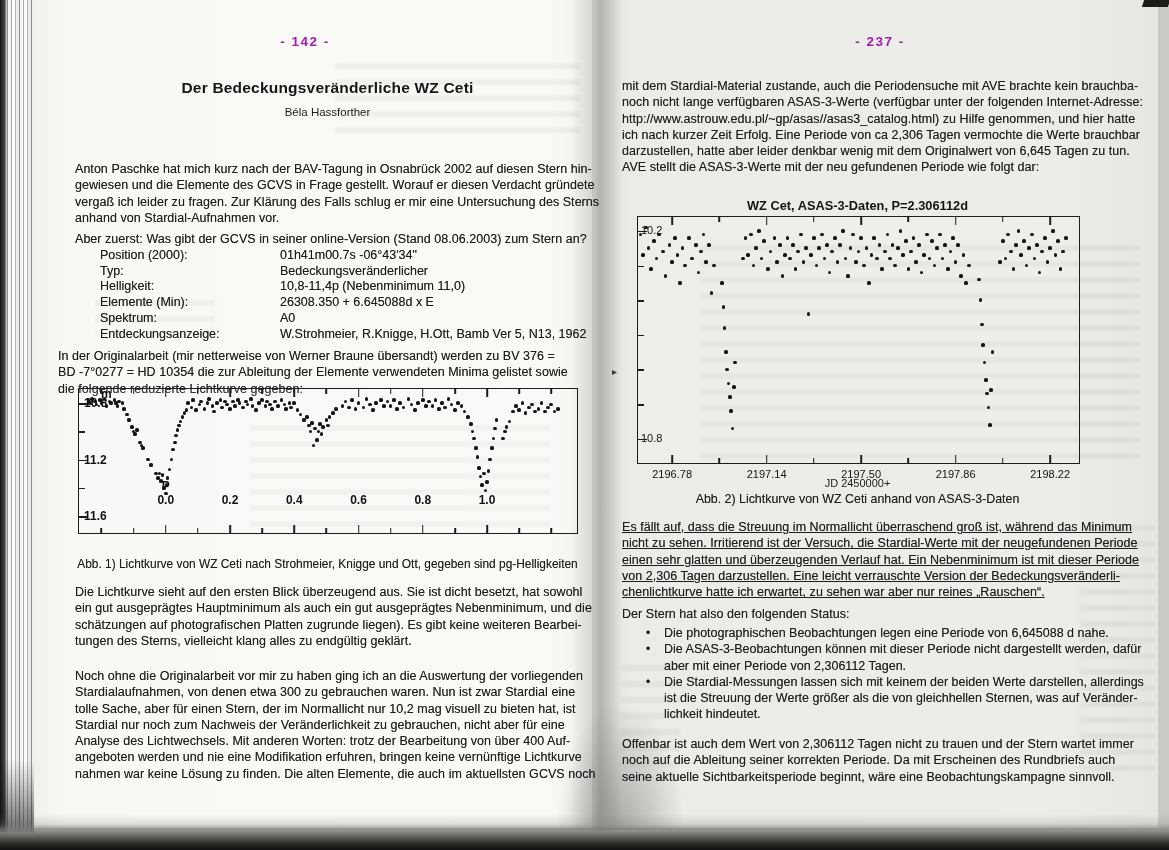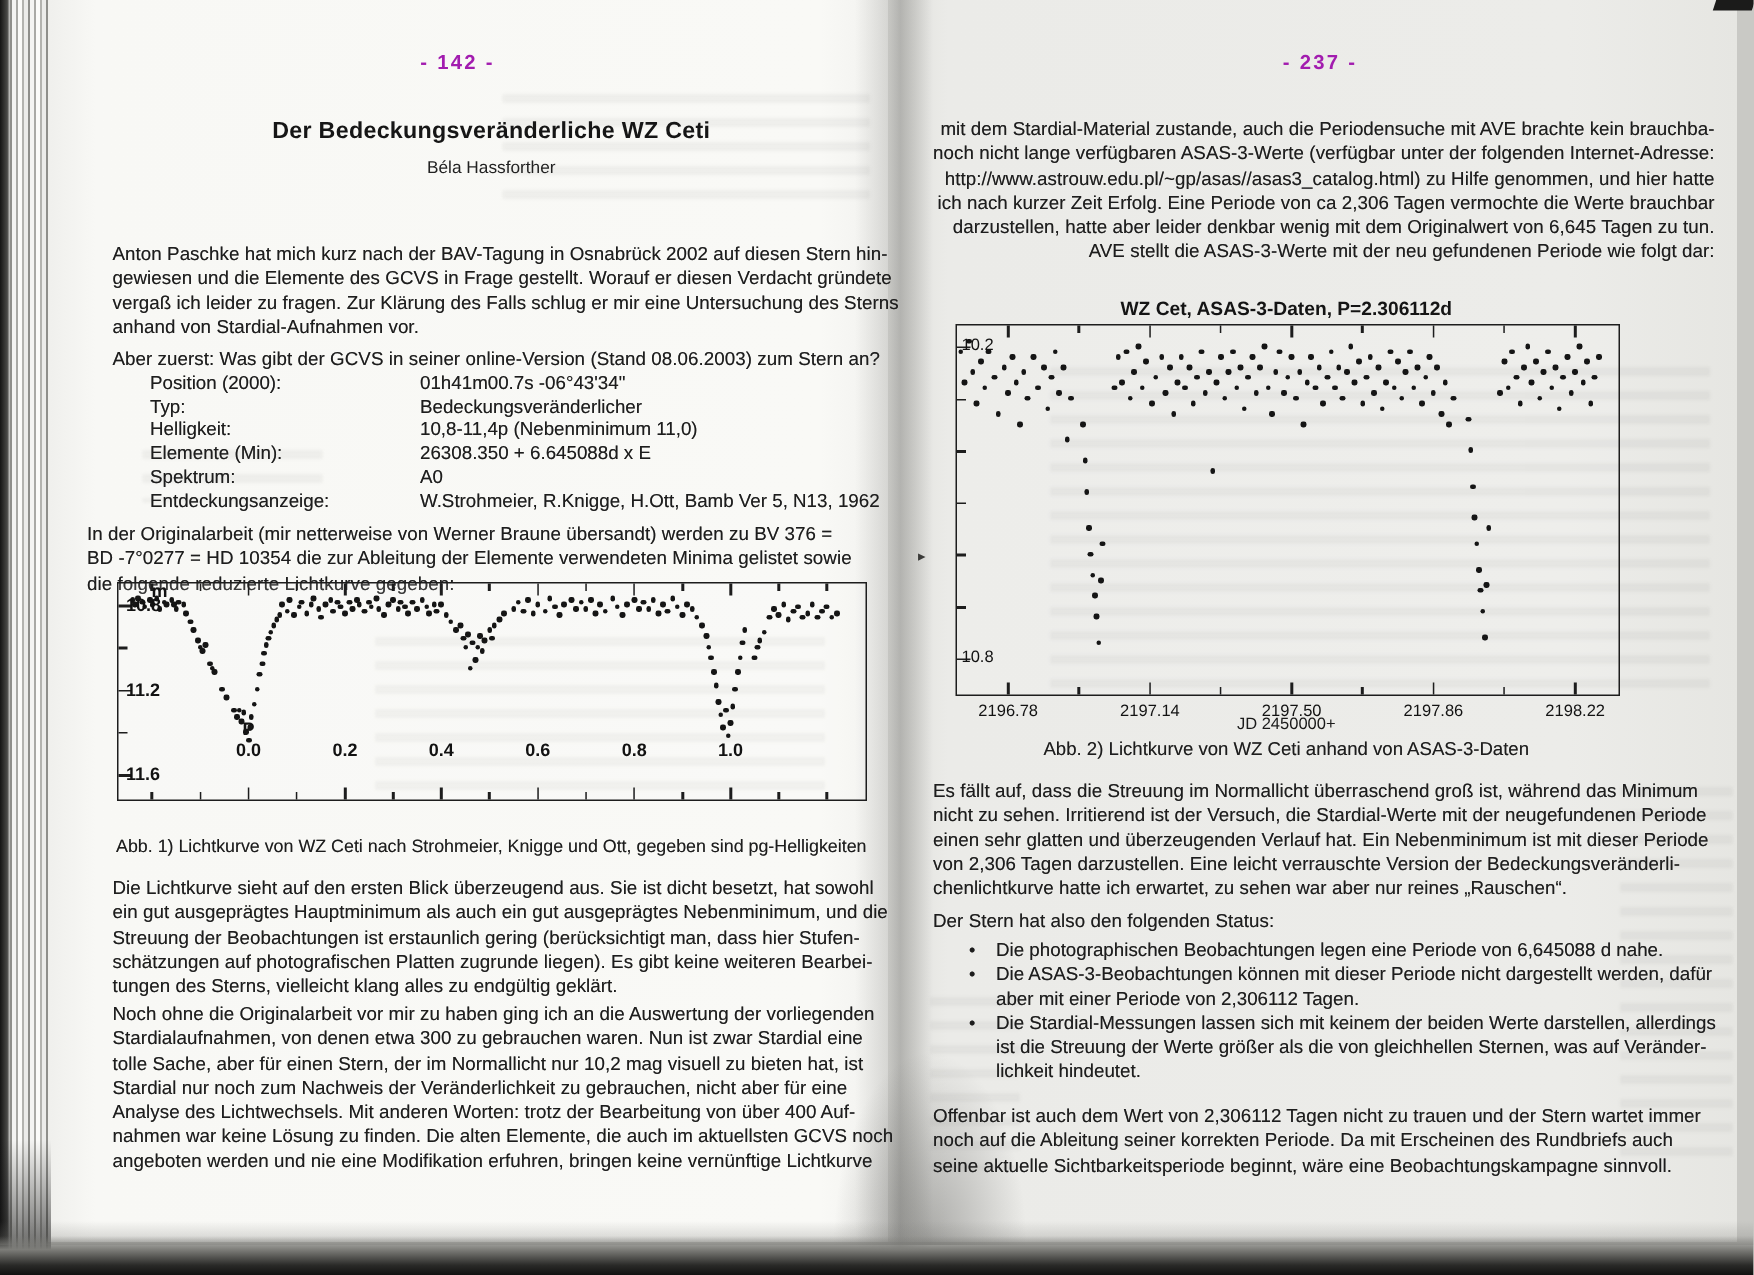--- a/index.html
+++ b/index.html
@@ -358,38 +358,37 @@
     <span class="xlab" style="left: 408.039px;">1.0</span>
     <span class="ylab" style="top: 7.11765px;">10.8</span>
     <span class="ylab" style="top: 63.5882px;">11.2</span>
     <span class="ylab" style="top: 120.059px;">11.6</span>
   </div>
 <div class="caption" style="left:75px;top:557px;width:505px;">Abb. 1) Lichtkurve von WZ Ceti nach Strohmeier, Knigge und Ott, gegeben sind pg-Helligkeiten</div>
 
 <div class="para" style="left:75px;top:584px;">
     <div class="line">Die Lichtkurve sieht auf den ersten Blick überzeugend aus. Sie ist dicht besetzt, hat sowohl</div>
     <div class="line">ein gut ausgeprägtes Hauptminimum als auch ein gut ausgeprägtes Nebenminimum, und die</div>
-    <div class="line">Streuung der Beobachtungen ist erstaunlich gering (berücksichtigt man, dass hier Stufen-</div>
     <div class="line">schätzungen auf photografischen Platten zugrunde liegen). Es gibt keine weiteren Bearbei-</div>
     <div class="line">tungen des Sterns, vielleicht klang alles zu endgültig geklärt.</div>
   </div>
 
 <div class="para" style="left:75px;top:668px;">
     <div class="line">Noch ohne die Originalarbeit vor mir zu haben ging ich an die Auswertung der vorliegenden</div>
     <div class="line">Stardialaufnahmen, von denen etwa 300 zu gebrauchen waren. Nun ist zwar Stardial eine</div>
     <div class="line">tolle Sache, aber für einen Stern, der im Normallicht nur 10,2 mag visuell zu bieten hat, ist</div>
     <div class="line">Stardial nur noch zum Nachweis der Veränderlichkeit zu gebrauchen, nicht aber für eine</div>
     <div class="line">Analyse des Lichtwechsels. Mit anderen Worten: trotz der Bearbeitung von über 400 Auf-</div>
+    <div class="line">angeboten werden und nie eine Modifikation erfuhren, bringen keine vernünftige Lichtkurve</div>
     <div class="line">nahmen war keine Lösung zu finden. Die alten Elemente, die auch im aktuellsten GCVS noch</div>
-    <div class="line">angeboten werden und nie eine Modifikation erfuhren, bringen keine vernünftige Lichtkurve</div>
   </div>
 
 <div class="pagenum" style="left:745px;top:34px;width:270px;text-align:center;">- 237 -</div>
 
-<div class="para" style="left:622px;top:78px;text-align:right;">
+<div class="para" style="left:622px;top:78px;">
     <div class="line">mit dem Stardial-Material zustande, auch die Periodensuche mit AVE brachte kein brauchba-</div>
     <div class="line">noch nicht lange verfügbaren ASAS-3-Werte (verfügbar unter der folgenden Internet-Adresse:</div>
     <div class="line">http://www.astrouw.edu.pl/~gp/asas//asas3_catalog.html) zu Hilfe genommen, und hier hatte</div>
     <div class="line">ich nach kurzer Zeit Erfolg. Eine Periode von ca 2,306 Tagen vermochte die Werte brauchbar</div>
     <div class="line">darzustellen, hatte aber leider denkbar wenig mit dem Originalwert von 6,645 Tagen zu tun.</div>
     <div class="line">AVE stellt die ASAS-3-Werte mit der neu gefundenen Periode wie folgt dar:</div>
   </div>
 
 <div class="chart-title" style="left:637px;top:198px;width:441px;">WZ Cet, ASAS-3-Daten, P=2.306112d</div>
 
@@ -586,21 +585,21 @@
     <span class="xlab" style="left: 317.625px;">2197.86</span>
     <span class="xlab" style="left: 412.125px;">2198.22</span>
     <span class="ylab" style="top: 6.85915px;">10.2</span>
     <span class="ylab" style="top: 214.746px;">10.8</span>
   </div>
 
 <div class="fig2-xaxis-title" style="left:637px;top:477px;width:441px;">JD 2450000+</div>
 
 <div class="caption" style="left:622px;top:492px;width:471px;font-size:12.4px;">Abb. 2) Lichtkurve von WZ Ceti anhand von ASAS-3-Daten</div>
 
-<div class="para" style="left:622px;top:519px;">
+<div class="para" style="left:622px;top:519px;text-decoration:underline;">
     <div class="line">Es fällt auf, dass die Streuung im Normallicht überraschend groß ist, während das Minimum</div>
     <div class="line">nicht zu sehen. Irritierend ist der Versuch, die Stardial-Werte mit der neugefundenen Periode</div>
     <div class="line">einen sehr glatten und überzeugenden Verlauf hat. Ein Nebenminimum ist mit dieser Periode</div>
     <div class="line">von 2,306 Tagen darzustellen. Eine leicht verrauschte Version der Bedeckungsveränderli-</div>
     <div class="line">chenlichtkurve hatte ich erwartet, zu sehen war aber nur reines „Rauschen“.</div>
   </div>
 
 <div class="para" style="left:622px;top:606px;">
   <div class="line">Der Stern hat also den folgenden Status:</div>
 </div>

